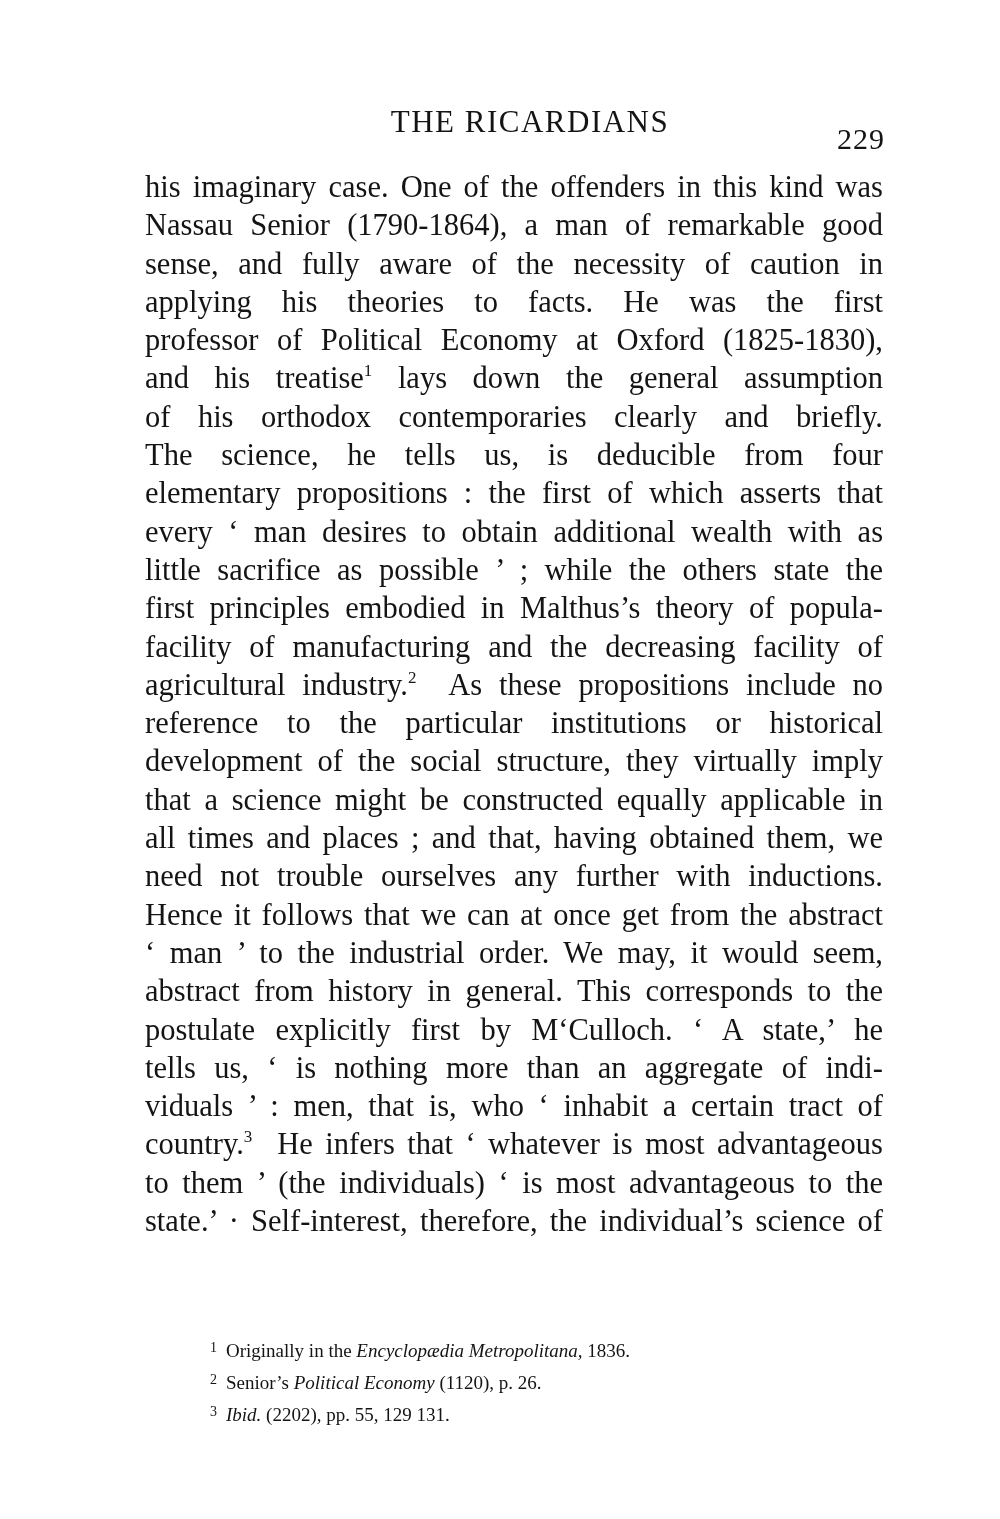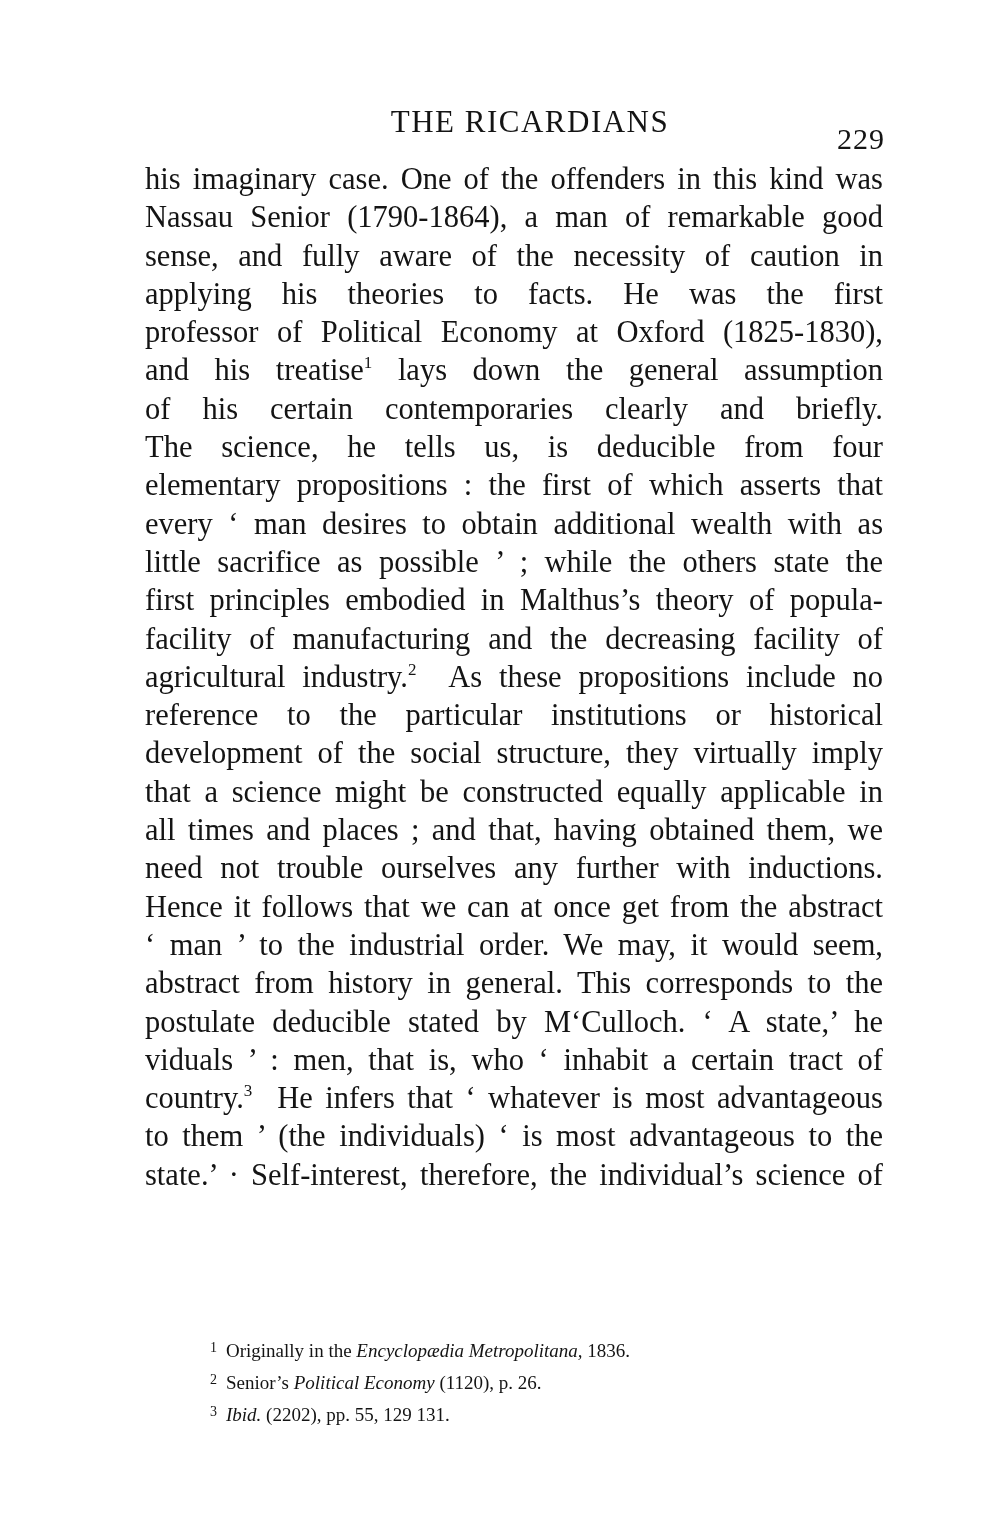--- a/index.html
+++ b/index.html
@@ -5,21 +5,21 @@
     html, body { margin: 0; padding: 0; background: #ffffff; }
     body { width: 1000px; height: 1519px; position: relative; overflow: hidden;
       font-family: "Liberation Serif", "DejaVu Serif", serif; color: #141414; }
     .header { position: absolute; top: 100px; left: 145px; width: 740px; height: 44px; }
     .running-title { position: absolute; left: 0; right: 0; text-align: center;
       font-size: 31px; letter-spacing: 1.5px; top: 4px; padding-left: 30px; }
     .page-number { position: absolute; right: 0; top: 6px; font-size: 30px; letter-spacing: 1px; margin-top: 16px; }
     .body { position: absolute; top: 160px; left: 145px; width: 738px; }
     .line { display: block; height: 38.3px; line-height: 38.3px; font-size: 30.5px;
       text-align: justify; text-align-last: justify; white-space: nowrap; }
-    .line span.fill { display: inline-block; width: 100%; text-align: justify; text-align-last: justify; white-space: normal; }
+    .line span.fill { display: inline-block; width: 100%; text-align: justify; text-align-last: justify; white-space: normal; margin-top: 8px; }
     sup { font-size: 17px; line-height: 0; vertical-align: 12px; }
     .footnotes { position: absolute; top: 1333px; left: 210px; width: 600px; }
     .fn { display: block; font-size: 19px; line-height: 29px; white-space: nowrap; font-family: Liberation Serif, serif; }
     .fn .num { display: inline-block; width: 16px; font-size: 14px; vertical-align: 5px; }
     .fn i { font-style: italic; }
   </style>
 </head>
 <body>
 
 <div class="header">
@@ -27,37 +27,38 @@
   <div class="page-number">229</div>
 </div>
 
 <div class="body">
   <div class="line"><span class="fill">his imaginary case. One of the offenders in this kind was</span></div>
   <div class="line"><span class="fill">Nassau Senior (1790-1864), a man of remarkable good</span></div>
   <div class="line"><span class="fill">sense, and fully aware of the necessity of caution in</span></div>
   <div class="line"><span class="fill">applying his theories to facts. He was the first</span></div>
   <div class="line"><span class="fill">professor of Political Economy at Oxford (1825-1830),</span></div>
   <div class="line"><span class="fill"><span>and his treatise</span><sup>1</sup> <span>lays down the general assumption</span></span></div>
-  <div class="line"><span class="fill">of his certain contemporaries clearly and briefly.</span></div>
+  <div class="line"><span class="fill">of his orthodox contemporaries clearly and briefly.</span></div>
   <div class="line"><span class="fill">The science, he tells us, is deducible from four</span></div>
   <div class="line"><span class="fill">elementary propositions : the first of which asserts that</span></div>
   <div class="line"><span class="fill">every ‘ man desires to obtain additional wealth with as</span></div>
   <div class="line"><span class="fill">little sacrifice as possible ’ ; while the others state the</span></div>
   <div class="line"><span class="fill">first principles embodied in Malthus’s theory of popula-</span></div>
   <div class="line"><span class="fill">facility of manufacturing and the decreasing facility of</span></div>
   <div class="line"><span class="fill"><span>agricultural industry.</span><sup>2</sup>&nbsp; <span>As these propositions include no</span></span></div>
   <div class="line"><span class="fill">reference to the particular institutions or historical</span></div>
   <div class="line"><span class="fill">development of the social structure, they virtually imply</span></div>
   <div class="line"><span class="fill">that a science might be constructed equally applicable in</span></div>
   <div class="line"><span class="fill">all times and places ; and that, having obtained them, we</span></div>
   <div class="line"><span class="fill">need not trouble ourselves any further with inductions.</span></div>
   <div class="line"><span class="fill">Hence it follows that we can at once get from the abstract</span></div>
   <div class="line"><span class="fill">‘ man ’ to the industrial order. We may, it would seem,</span></div>
   <div class="line"><span class="fill">abstract from history in general. This corresponds to the</span></div>
-  <div class="line"><span class="fill">postulate deducible stated by M‘Culloch. ‘ A state,’ he</span></div>
+  <div class="line"><span class="fill">postulate explicitly first by M‘Culloch. ‘ A state,’ he</span></div>
+  <div class="line"><span class="fill">tells us, ‘ is nothing more than an aggregate of indi-</span></div>
   <div class="line"><span class="fill">viduals ’ : men, that is, who ‘ inhabit a certain tract of</span></div>
   <div class="line"><span class="fill"><span>country.</span><sup>3</sup>&nbsp; <span>He infers that ‘ whatever is most advantageous</span></span></div>
   <div class="line"><span class="fill">to them ’ (the individuals) ‘ is most advantageous to the</span></div>
   <div class="line"><span class="fill">state.’ · Self-interest, therefore, the individual’s science of</span></div>
 </div>
 
 <div class="footnotes">
   <div class="fn"><span class="num">1</span><span>Originally in the </span><i>Encyclopædia Metropolitana,</i><span> 1836.</span></div>
   <div class="fn"><span class="num">2</span><span>Senior’s </span><i>Political Economy</i><span> (1120), p. 26.</span></div>
   <div class="fn"><span class="num">3</span><span></span><i>Ibid.</i><span> (2202), pp. 55, 129 131.</span></div>

